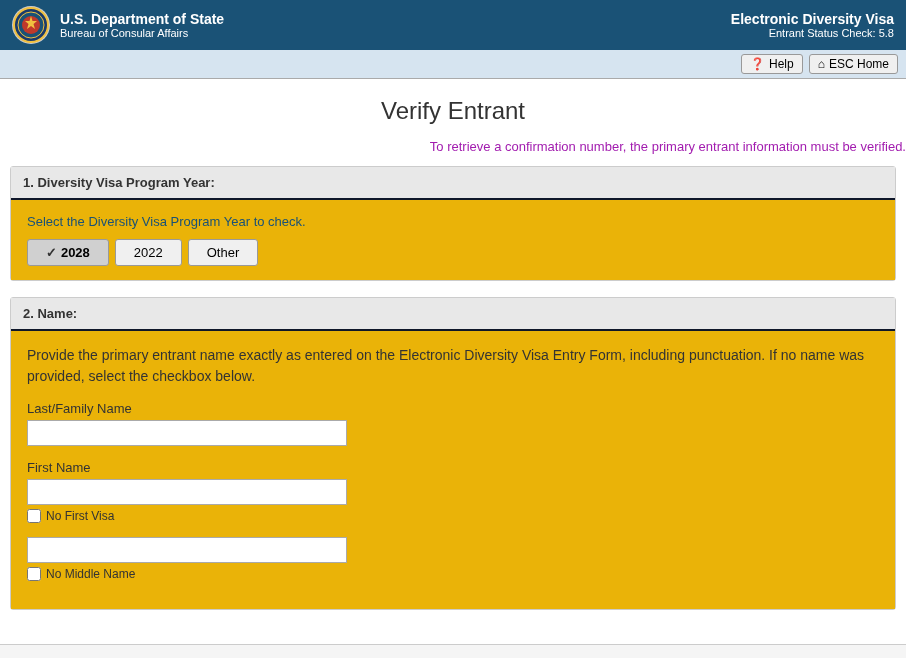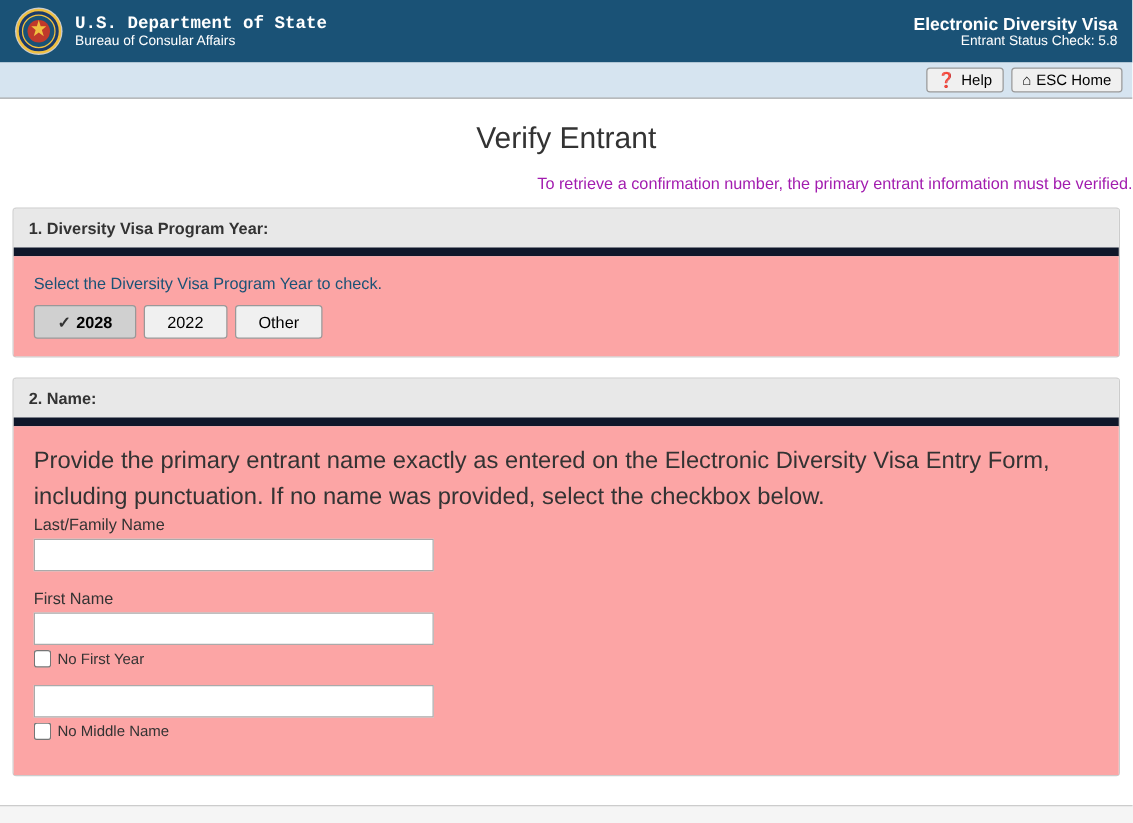--- a/index.html
+++ b/index.html
@@ -26,21 +26,21 @@
       border-radius: 50%;
       background: #ccc;
       display: flex;
       align-items: center;
       justify-content: center;
       overflow: hidden;
       flex-shrink: 0;
     }
     .seal svg { width: 36px; height: 36px; }
     .header-agency { display: flex; flex-direction: column; }
-    .header-agency .dept { font-size: 14px; font-weight: bold; font-family: Liberation Mono, monospace; }
+    .header-agency .dept { font-size: 14px; font-weight: bold; }
     .header-agency .bureau { font-size: 11px; }
     .header-right { text-align: right; }
     .header-right .prog-title { font-size: 14px; font-weight: bold; }
     .header-right .prog-sub { font-size: 11px; }
 
     
     .navbar {
       background: #d6e4f0;
       display: flex;
       justify-content: flex-end;
@@ -82,25 +82,25 @@
     .section {
       margin: 0 10px 16px;
       border: 1px solid #ccc;
       border-radius: 3px;
     }
     .section-header {
       background: #e8e8e8;
       padding: 8px 12px;
       font-weight: bold;
       font-size: 13px;
-      border-bottom: 7px solid #0f172a;
+      border-bottom: 2px solid #0f172a;
     }
     .section-body {
       padding: 14px 16px;
-      background: #fca5a5;
+      background: #eab308;
     }
 
     
     .year-instruction {
       color: #1a5276;
       font-size: 13px;
       margin-bottom: 10px;
     }
     .year-buttons {
       display: flex;
@@ -118,22 +118,23 @@
       gap: 4px;
     }
     .year-btn.selected {
       background: #d0d0d0;
       font-weight: bold;
     }
     .checkmark { color: #333; font-size: 13px; }
 
     
     .name-instruction {
-      font-size: 19px;
+      font-size: 14px;
       color: #333;
+      margin-bottom: 14px;
       line-height: 1.5;
     }
     .field-group {
       margin-bottom: 14px;
     }
     .field-label {
       font-weight: normal;
       font-size: 13px;
       margin-bottom: 4px;
       display: block;
@@ -244,21 +245,21 @@
     <div class="field-group">
       <label class="field-label">Last/Family Name</label>
       <input type="text" class="text-input" style="">
     </div>
 
     <div class="field-group">
       <label class="field-label">First Name</label>
       <input type="text" class="text-input" style="">
       <div class="checkbox-row">
         <input type="checkbox" id="noFirstName" style="">
-        <label for="noFirstName" class="checkbox-label">No First Year</label>
+        <label for="noFirstName" class="checkbox-label">No First Visa</label>
       </div>
     </div>
 
     <div class="field-group">
       <input type="text" class="text-input" style="">
       <div class="checkbox-row">
         <input type="checkbox" id="noMiddleName" style="">
         <label for="noMiddleName" class="checkbox-label">No Middle Name</label>
       </div>
     </div>

